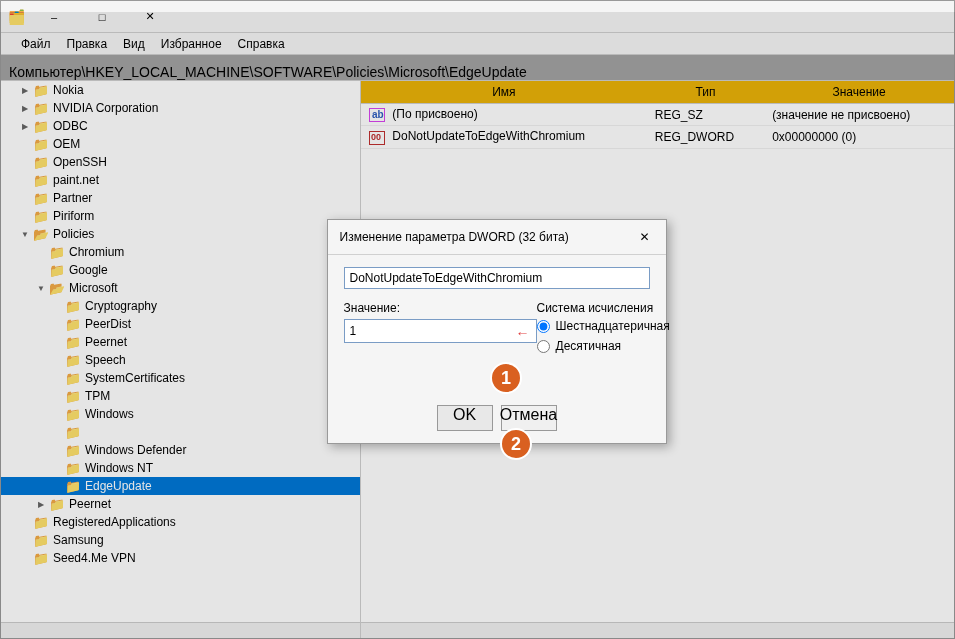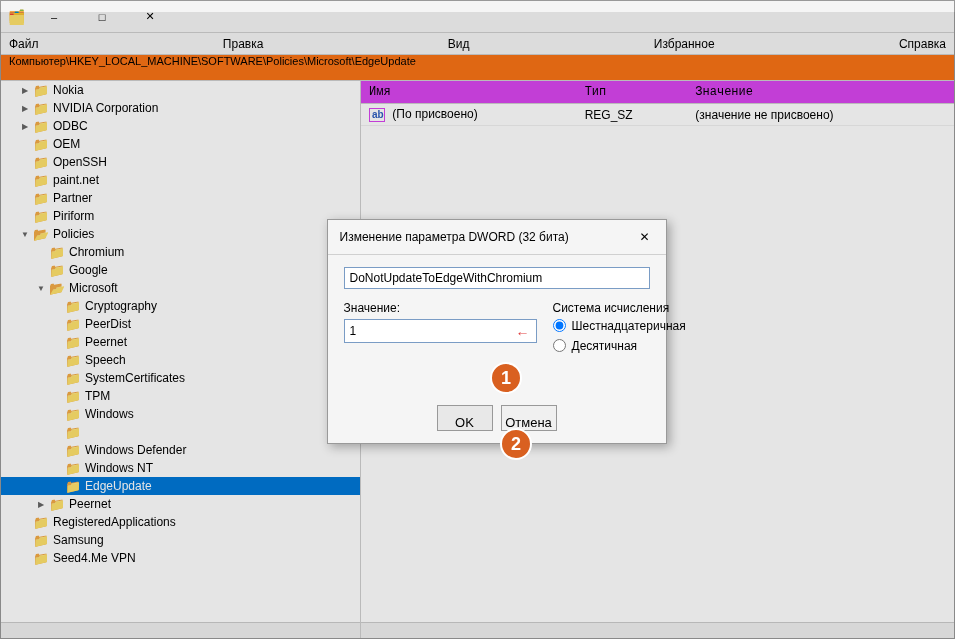--- a/index.html
+++ b/index.html
@@ -62,42 +62,41 @@
       color: #000;
       background: transparent;
       border: none;
     }
 
     
     .menu-bar {
       height: 22px;
       display: flex;
       align-items: center;
-      padding: 0 0;
+      padding: 0 12px;
       border-bottom: 1px solid #d0d0d0;
       flex-shrink: 0;
       background: #f5f5f5;
-      justify-content: space-between;
     }
     .menu-item {
       padding: 2px 8px;
       cursor: pointer;
       font-size: 12px;
     }
 
     
     .address-bar {
       height: 26px;
-      background: #f97316;
+      background: #a3a3a3;
       border-bottom: 1px solid #d0d0d0;
       display: flex;
-      align-items: flex-start;
+      align-items: flex-end;
       padding: 0 8px;
       flex-shrink: 0;
-      font-size: 11px;
+      font-size: 14px;
     }
 
     
     .content-area {
       display: flex;
       flex: 1;
       overflow: hidden;
     }
 
     
@@ -151,28 +150,27 @@
     .reg-table {
       flex: 1;
       overflow: auto;
     }
     .reg-table table {
       width: 100%;
       border-collapse: collapse;
       font-size: 12px;
     }
     .reg-table th {
-      background: #d946ef;
+      background: #eab308;
       border-bottom: 1px solid #d0d0d0;
       padding: 4px 8px;
-      text-align: left;
+      text-align: center;
       font-weight: normal;
       position: sticky;
       top: 0;
-      font-family: Liberation Mono, monospace;
     }
     .reg-table td {
       padding: 3px 8px;
       border-bottom: 1px solid #f0f0f0;
     }
     .reg-icon {
       display: inline-block;
       width: 16px;
       height: 14px;
       margin-right: 4px;
@@ -228,21 +226,20 @@
       width: 100%;
       padding: 3px 5px;
       border: 1px solid #7a9cc5;
       background: #fff;
       font-size: 12px;
       margin-bottom: 12px;
       outline: none;
     }
     .dialog-row {
       display: flex;
-      gap: 16px;
       margin-bottom: 32px;
     }
     .dialog-col {
       display: flex;
       flex-direction: column;
     }
     .dialog-col-left {
       flex: 1;
     }
     .dialog-col-right {
@@ -276,41 +273,41 @@
       margin-bottom: 4px;
       font-weight: 500;
     }
     .radio-group {
       display: flex;
       flex-direction: column;
       gap: 6px;
     }
     .radio-option {
       display: flex;
-      align-items: flex-start;
+      align-items: center;
       gap: 6px;
       font-size: 12px;
       cursor: pointer;
     }
     .radio-option input { cursor: pointer; }
     .dialog-buttons {
       display: flex;
       justify-content: center;
       gap: 8px;
       padding: 8px 16px 12px;
     }
     .dialog-btn {
       width: 56px;
       height: 26px;
       border: 1px solid #999;
       background: #f0f0f0;
       cursor: pointer;
-      font-size: 13px;
-      display: flex;
-      align-items: flex-end;
+      font-size: 16px;
+      display: flex;
+      align-items: flex-start;
       justify-content: center;
       position: relative;
     }
     .dialog-btn.primary {
       background: #e8e8e8;
     }
 
     
     .indent-1 { padding-left: 16px; }
     .indent-2 { padding-left: 32px; }
@@ -530,20 +527,28 @@
           </thead>
           <tbody>
             <tr class="reg-row">
               <td>
                 <span class="reg-icon" style="color:#3060c0; font-weight:bold; font-size:10px; border:1px solid #d946ef; padding:0 2px;">ab</span>
                 <span>(По присвоено)</span>
               </td>
               <td>REG_SZ</td>
               <td>(значение не присвоено)</td>
             </tr>
+            <tr class="reg-row">
+              <td>
+                <span class="reg-icon" style="color:#c03030; font-weight:bold; font-size:9px; border:1px solid #c03030; padding:0 1px;">00</span>
+                <span>DoNotUpdateToEdgeWithChromium</span>
+              </td>
+              <td>REG_DWORD</td>
+              <td>0x00000000 (0)</td>
+            </tr>
           </tbody>
         </table>
       </div>
       <div class="scrollbar-h"></div>
     </div>
 
   </div>
 </div>
 
 <div class="dialog-overlay">

